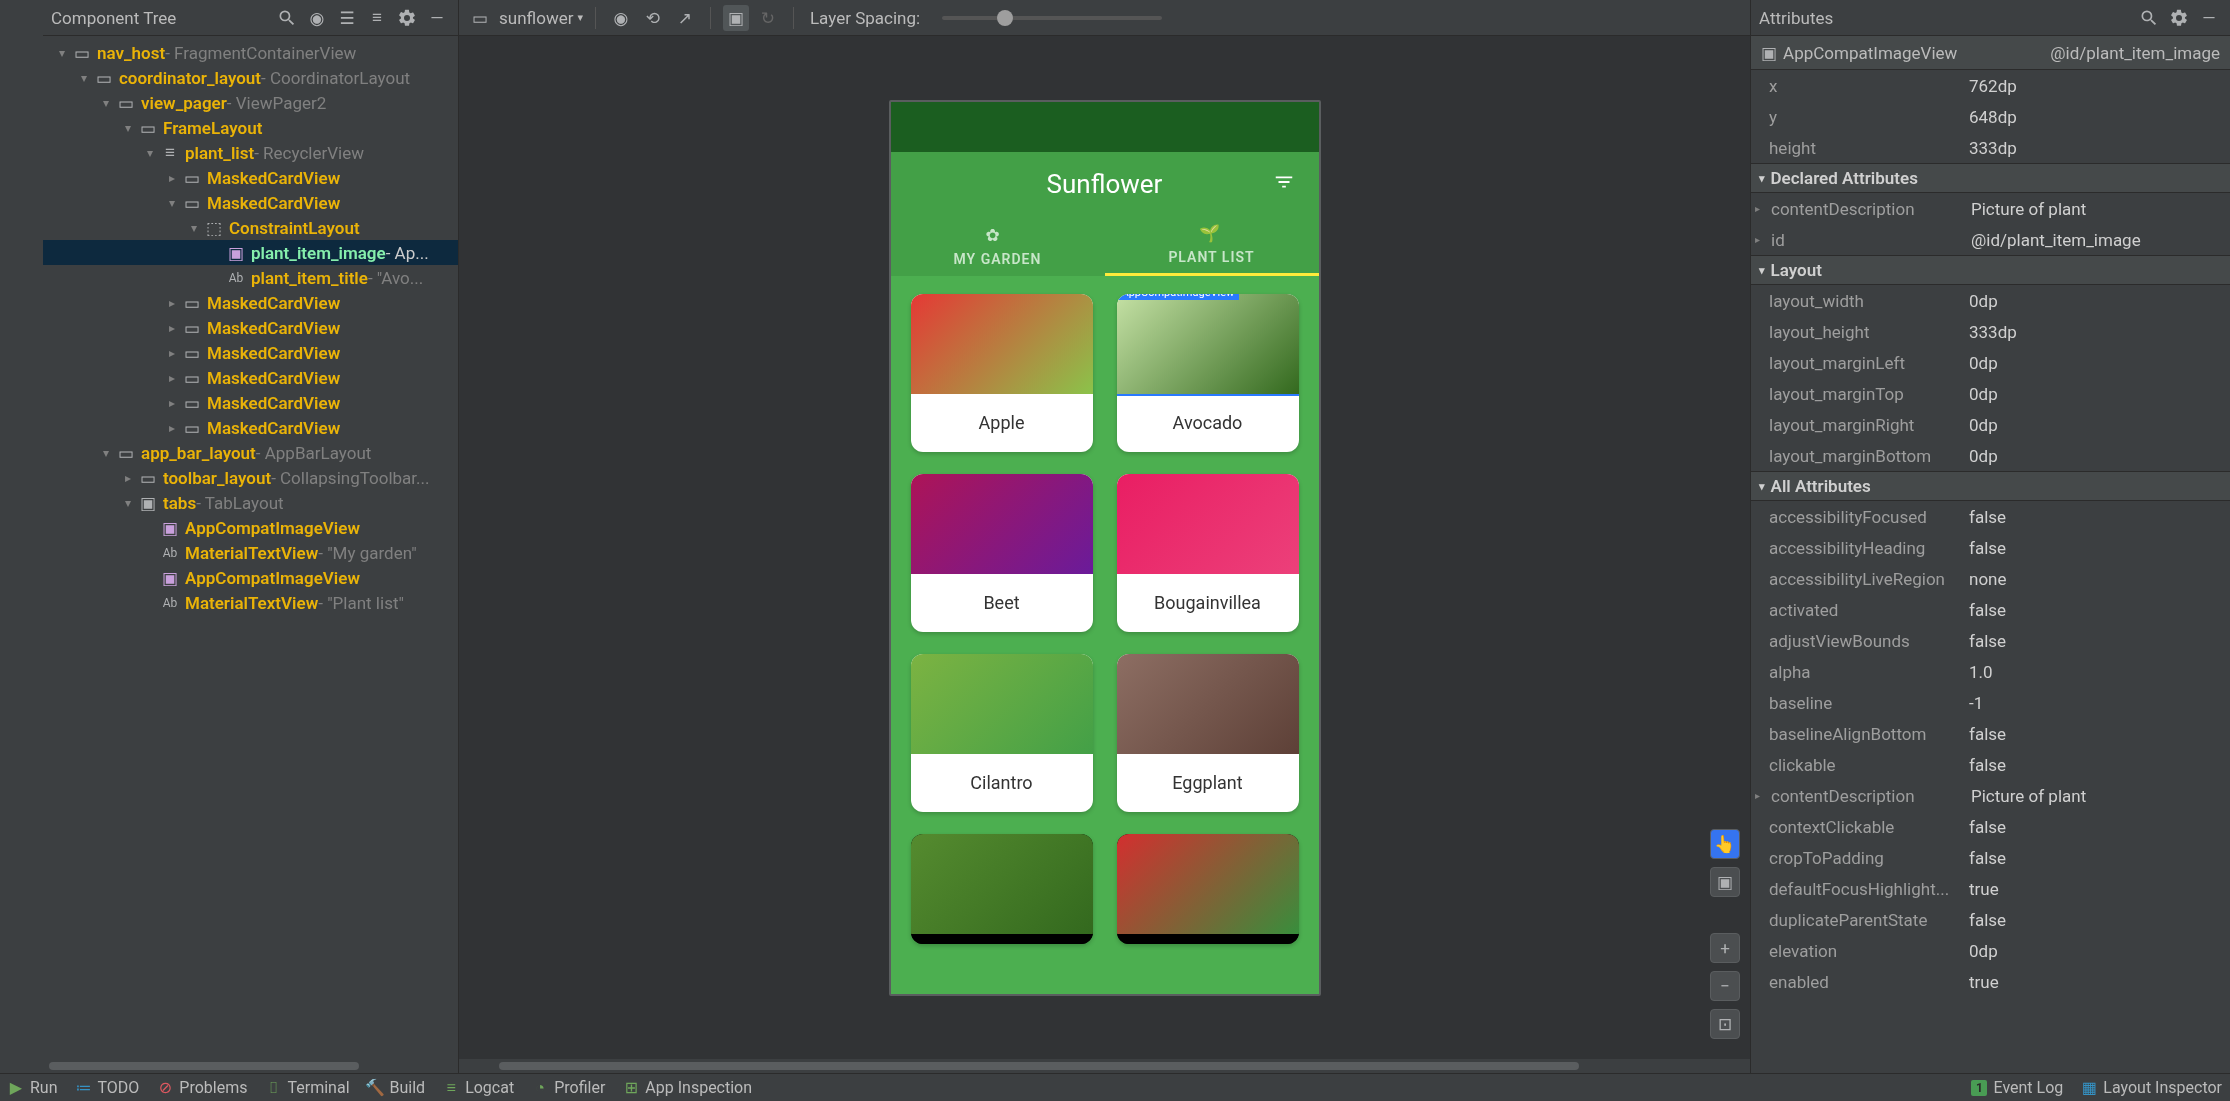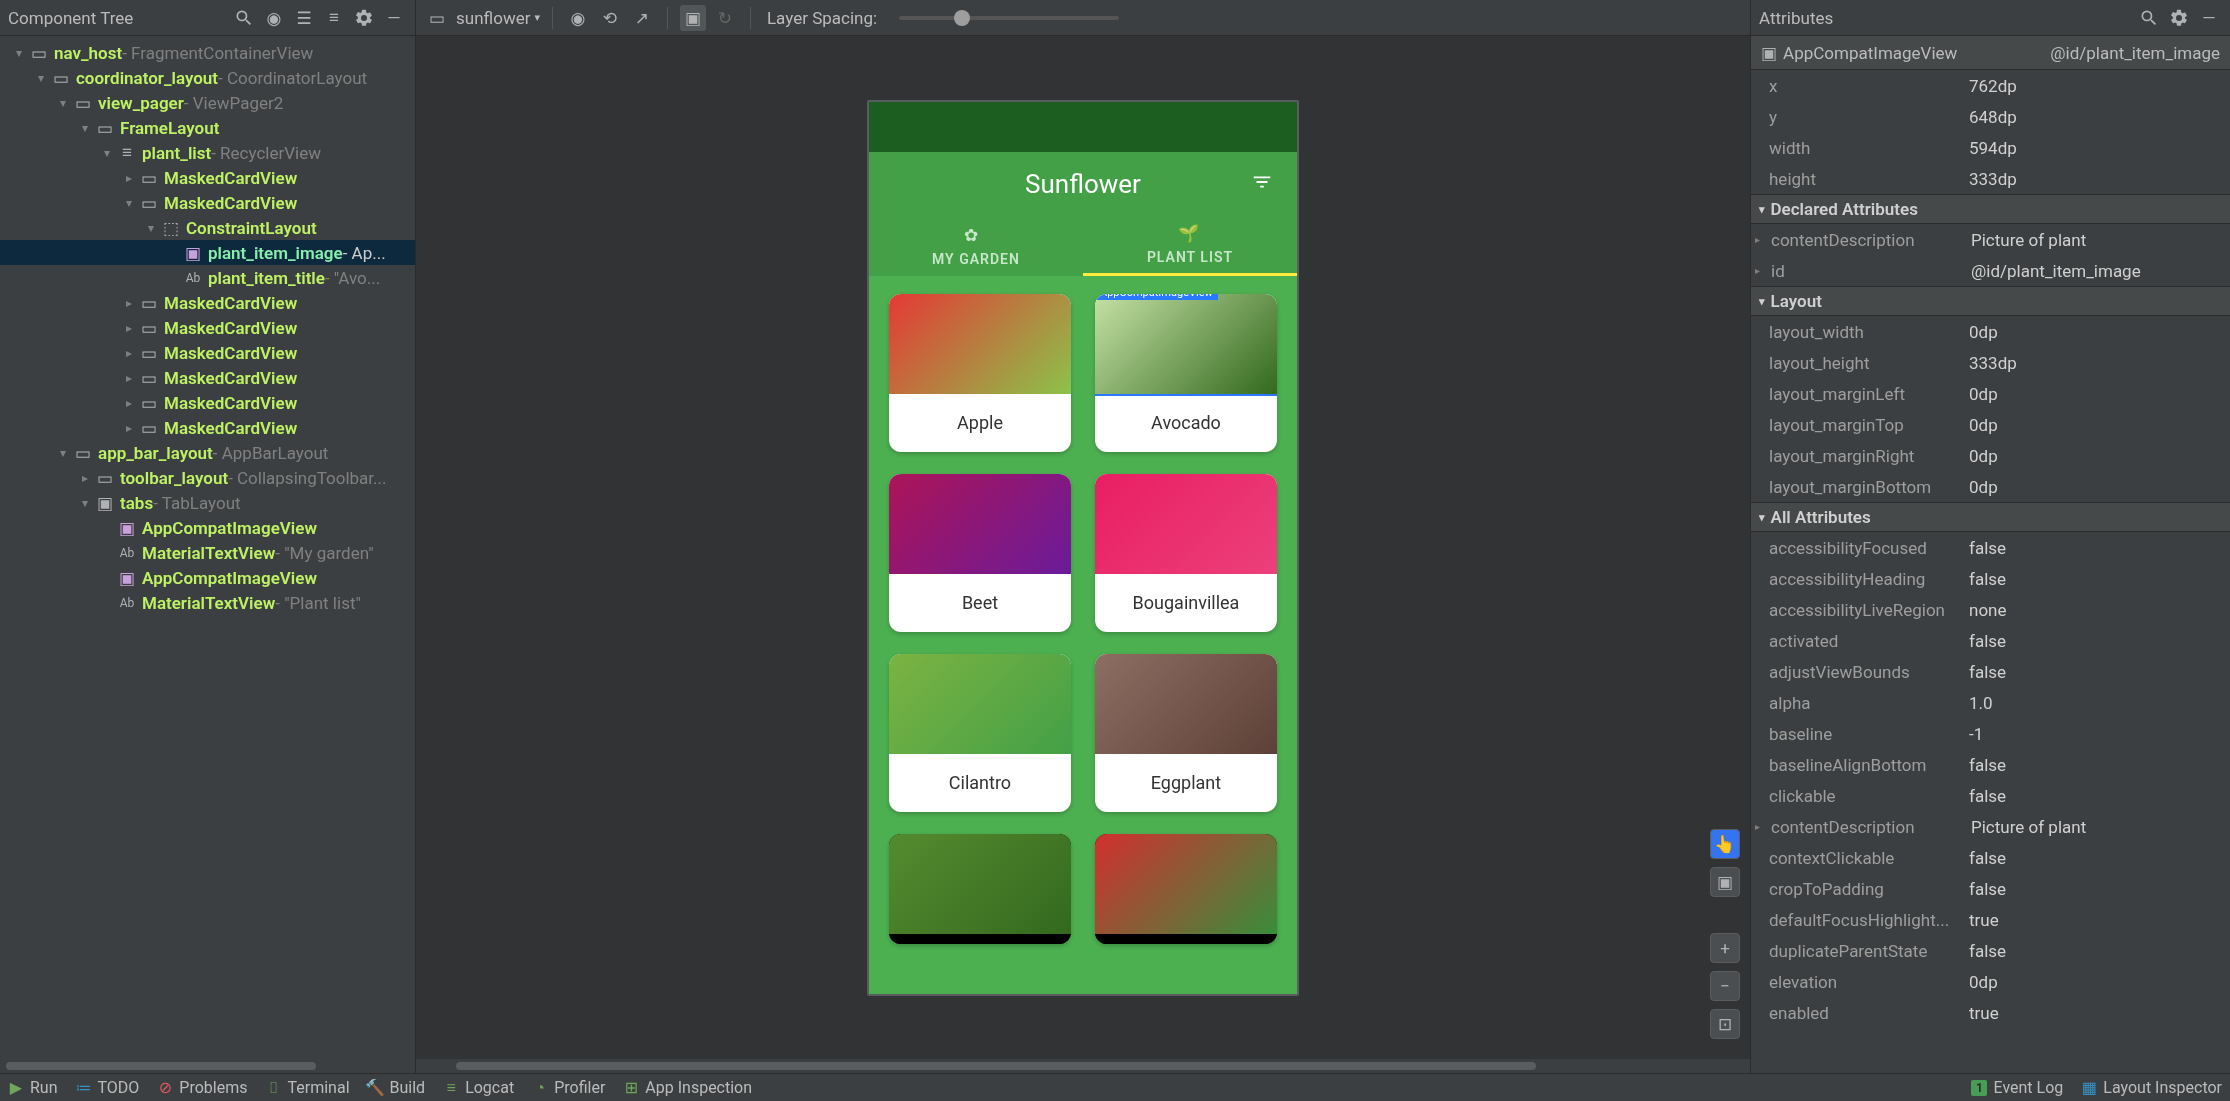--- a/index.html
+++ b/index.html
@@ -16,20 +16,21 @@
 }
 .main-row { display: flex; flex: 1; min-height: 0; }
 
 
 .left-panel {
   width: 416px;
   background: #3c3f41;
   border-right: 1px solid #2b2b2b;
   display: flex;
   flex-direction: column;
+  margin-left: 43px;
 }
 .panel-header {
   height: 36px;
   background: #3c3f41;
   border-bottom: 1px solid #2b2b2b;
   display: flex;
   align-items: center;
   padding: 0 8px;
   gap: 4px;
 }
@@ -61,21 +62,21 @@
   width: 18px; height: 18px;
   display: inline-flex; align-items: center; justify-content: center;
   color: #808080; cursor: pointer; font-size: 12px;
 }
 .tree-icon {
   width: 22px; height: 22px;
   display: inline-flex; align-items: center; justify-content: center;
   margin-right: 4px; color: #afb1b3;
 }
 .tree-icon.img { color: #c9a0dc; }
-.tree-name { color: #bef264; font-weight: 600; }
+.tree-name { color: #eab308; font-weight: 600; }
 .tree-row.selected .tree-name { color: #86efac; }
 .tree-type { color: #808080; font-weight: 400; }
 .tree-row.selected .tree-type { color: #cccccc; }
 .left-scrollbar { height: 14px; background: #3c3f41; display:flex; align-items:center; padding:0 6px;}
 .left-scrollbar .thumb { height:8px; width:310px; background:#5a5d5f; border-radius:4px;}
 
 
 .center-panel {
   flex: 1;
   display: flex;
@@ -488,24 +489,20 @@
     <div class="attr-body" id="attr-body">
         <div class="attr-row">
           <span class="attr-key">x</span>
           <span class="attr-val">762dp</span>
         </div>
         <div class="attr-row">
           <span class="attr-key">y</span>
           <span class="attr-val">648dp</span>
         </div>
         <div class="attr-row">
-          <span class="attr-key">width</span>
-          <span class="attr-val">594dp</span>
-        </div>
-        <div class="attr-row">
           <span class="attr-key">height</span>
           <span class="attr-val">333dp</span>
         </div>
         <div class="attr-section">
           <span style="font-size: 11px;">▾</span>
           <span>Declared Attributes</span>
         </div>
         <div class="attr-row hasexp">
           <span class="exp">▸</span>
           <span class="attr-key">contentDescription</span>

